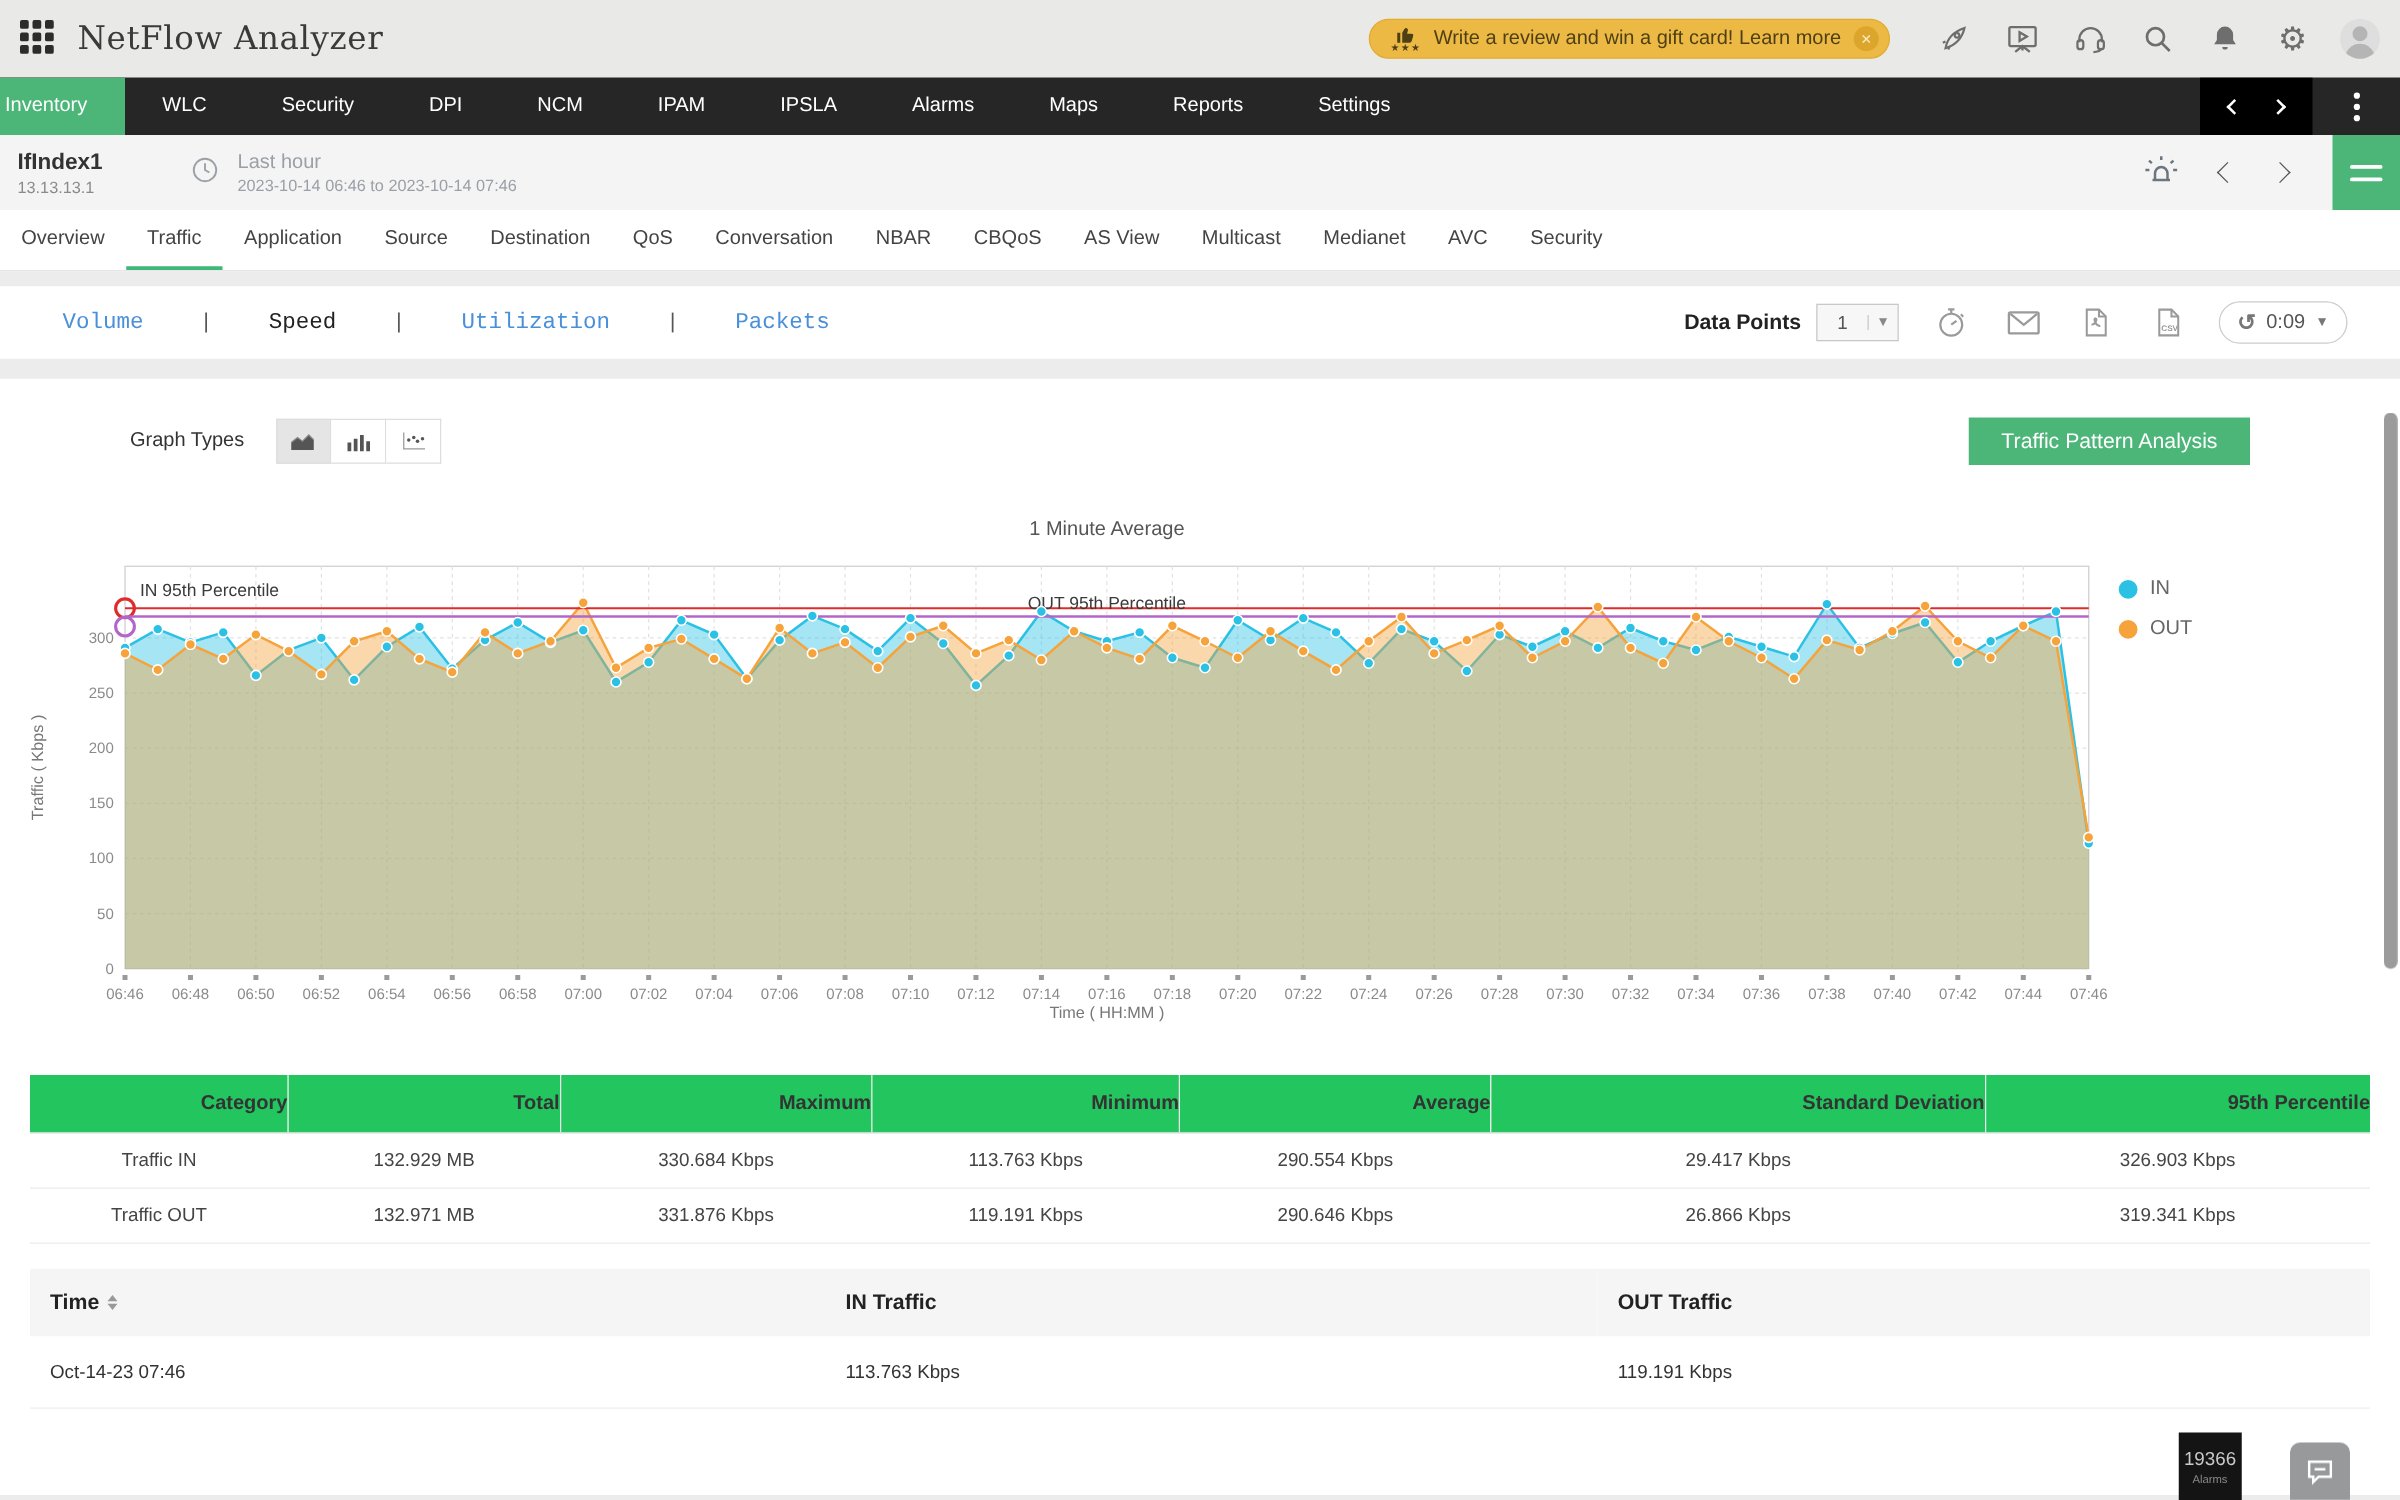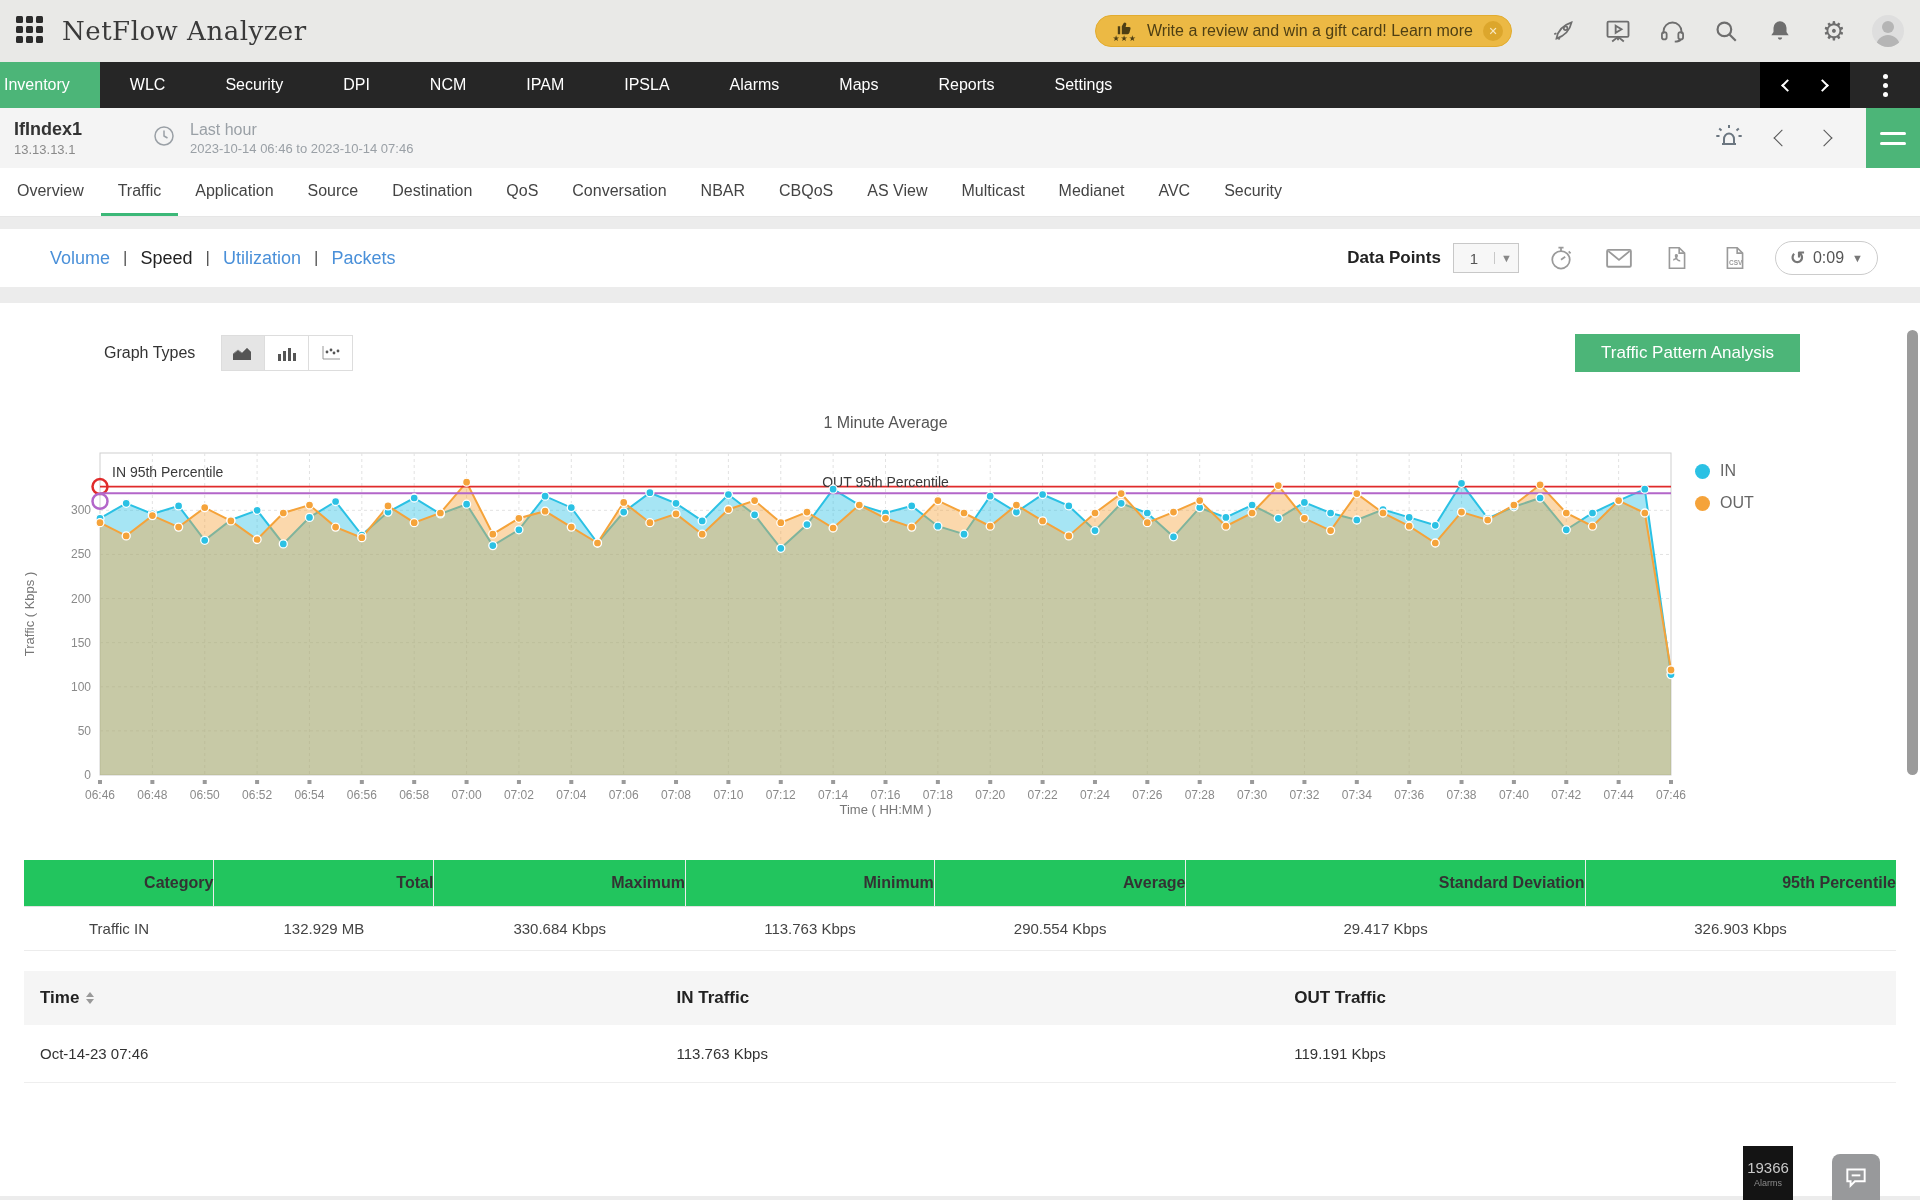--- a/index.html
+++ b/index.html
@@ -54,21 +54,21 @@
     align-items:center; justify-content:center; gap:7px; cursor:pointer; margin-left:6px; }
   .green-menu span { width:26px; height:3px; background:#fff; border-radius:2px; }
 
   
   .tabs-bar { height:49px; background:#fff; display:flex; border-bottom:1px solid #e6e6e6; margin-bottom:12px; }
   .rtab { line-height:46px; padding:0 17px; font-size:16px; color:#444; cursor:pointer; border-bottom:3px solid transparent; }
   .rtab.active { border-bottom-color:#3cb878; }
 
   
   .toolbar { height:58px; background:#fff; display:flex; align-items:center; padding:0 42px 0 50px; margin-bottom:16px; }
-  .views { display:flex; align-items:center; font-family:Liberation Sans, sans-serif; font-size:18px; }
+  .views { display:flex; align-items:center; font-family:Liberation Mono, monospace; font-size:18px;gap:32px; }
   .view-link { color:#4a90d9; cursor:pointer; }
   .view-link.active { color:#222; }
   .vsep { color:#555; margin:0 13px; font-size:17px; }
   .tb-right { margin-left:auto; display:flex; align-items:center; }
   .dp-label { font-size:17px; font-weight:bold; color:#222; margin-right:12px; }
   .dp-select { width:66px; height:30px; background:#f7f7f7; border:1px solid #c8c8c8; display:flex;
     align-items:center; cursor:pointer; }
   .dp-select .val { flex:1; text-align:center; font-size:15px; color:#555; }
   .dp-select .caret { width:24px; border-left:1px solid #c8c8c8; text-align:center; color:#888; font-size:11px; }
   .tbicon { width:32px; height:32px; margin-left:26px; display:flex; align-items:center; justify-content:center; cursor:pointer; }
@@ -635,20 +635,29 @@
       <tbody>
           <tr>
             <td>Traffic IN</td>
             <td>132.929 MB</td>
             <td>330.684 Kbps</td>
             <td>113.763 Kbps</td>
             <td>290.554 Kbps</td>
             <td>29.417 Kbps</td>
             <td>326.903 Kbps</td>
           </tr>
+          <tr>
+            <td>Traffic OUT</td>
+            <td>132.971 MB</td>
+            <td>331.876 Kbps</td>
+            <td>119.191 Kbps</td>
+            <td>290.646 Kbps</td>
+            <td>26.866 Kbps</td>
+            <td>319.341 Kbps</td>
+          </tr>
         </tbody>
     </table>
   </div>
 
   <div class="detail">
     <table class="det">
       <colgroup>
           <col style="width:34%">
           <col style="width:33%">
           <col style="width:33%">

